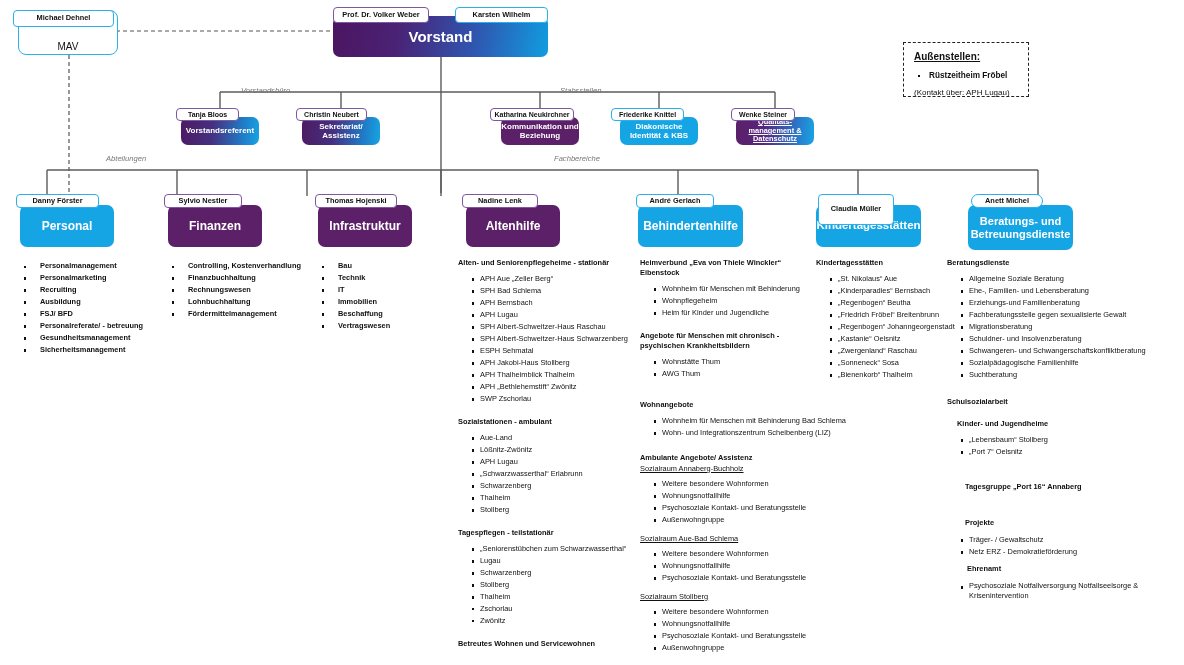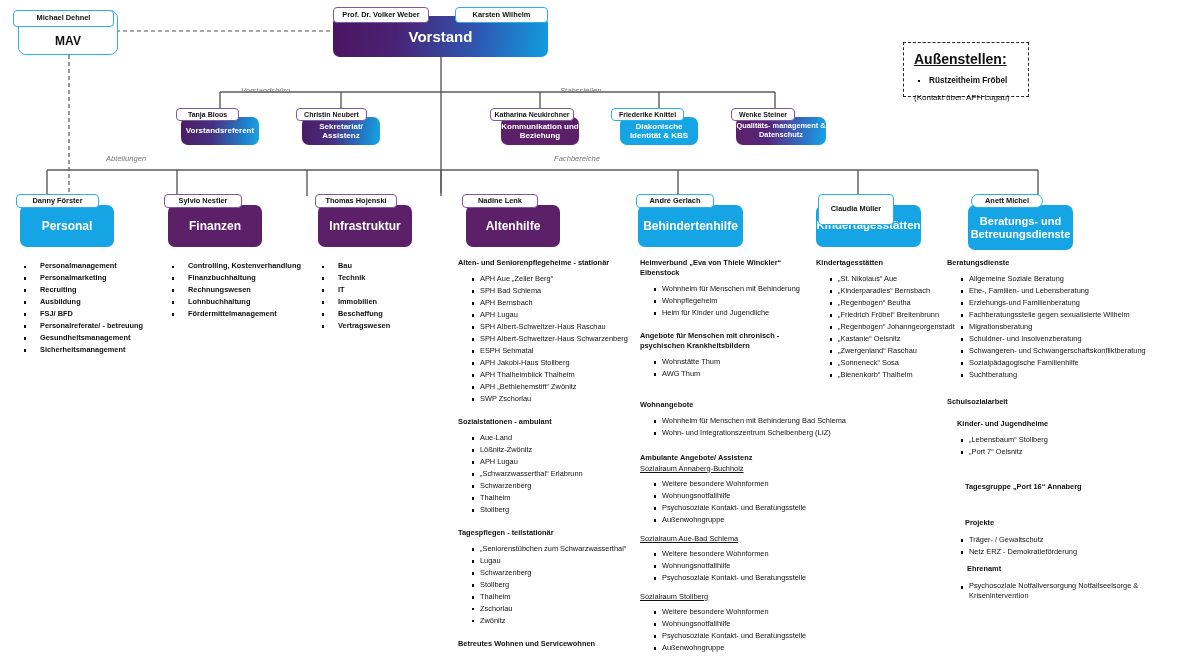--- a/index.html
+++ b/index.html
@@ -59,33 +59,33 @@
   
   .mavbox{
     position:absolute;
     border:1.5px solid #2ab0ea;
     border-radius:8px;
     background:#fff;
     box-sizing:border-box;
   }
   .mavlabel{
     position:absolute;
-    display:flex;align-items:center;justify-content:center;
-    font-size:12px;font-weight:bold;color:#111;
+    display:flex;align-items:flex-end;justify-content:center;
+    font-size:10px;font-weight:normal;color:#111;
   }
 
   
   .aussen{
     position:absolute;
     border:1.4px dashed #222;
     background:#fff;
     box-sizing:border-box;
     padding:8px 10px 7px 10px;
   }
-  .aussen .ttl{font-size:14px;font-weight:bold;text-decoration:underline;color:#111;}
+  .aussen .ttl{font-size:10px;font-weight:bold;text-decoration:underline;color:#111;}
   .aussen ul{margin:9px 0 8px 0;padding-left:15px;}
   .aussen li{font-size:8.2px;font-weight:bold;color:#111;list-style:square;}
   .aussen .sub{font-size:8px;color:#111;}
 
   
   .cap{
     position:absolute;
     font-size:7.6px;
     font-style:italic;
     color:#777;
@@ -208,21 +208,21 @@
     <span>Katharina Neukirchner</span>
   </div>
 
   <div class="node solid-blue" style="left:620px;top:117px;width:78px;height:28px;font-size:8px;">
     <span>Diakonische Identität &amp; KBS</span>
   </div>
   <div class="nametab blue" style="left:611px;top:108px;width:73px;height:13px;font-size:7px;">
     <span>Friederike Knittel</span>
   </div>
 
-  <div class="node grad-blue-purple" style="left:736px;top:117px;width:90px;height:28px;font-size:7.4px;">
+  <div class="node grad-blue-purple" style="left:736px;top:117px;width:78px;height:28px;font-size:7.4px;text-decoration:underline;">
     <span>Qualitäts- management &amp; Datenschutz</span>
   </div>
   <div class="nametab" style="left:731px;top:108px;width:64px;height:13px;font-size:7px;">
     <span>Wenke Steiner</span>
   </div>
 
   <div class="node solid-blue" style="left:20px;top:205px;width:94px;height:42px;font-size:12px;">
     <span>Personal</span>
   </div>
   <div class="nametab blue" style="left:16px;top:194px;width:83px;height:14px;">
@@ -397,21 +397,21 @@
       <li>„Bienenkorb“ Thalheim</li>
     </ul>
   </div>
 
   <div class="col" style="left:947px;top:258px;width:225px;">
     <div class="h-bold">Beratungsdienste</div>
     <ul class="items ind">
       <li>Allgemeine Soziale Beratung</li>
       <li>Ehe-, Familien- und Lebensberatung</li>
       <li>Erziehungs-und Familienberatung</li>
-      <li>Fachberatungsstelle gegen sexualisierte Wilhelm</li>
+      <li>Fachberatungsstelle gegen sexualisierte Gewalt</li>
       <li>Migrationsberatung</li>
       <li>Schuldner- und Insolvenzberatung</li>
       <li>Schwangeren- und Schwangerschaftskonfliktberatung</li>
       <li>Sozialpädagogische Familienhilfe</li>
       <li>Suchtberatung</li>
     </ul>
     <div class="h-bold" style="margin-top:16px;">Schulsozialarbeit</div>
     <div class="h-bold indent1" style="margin-top:12px;">Kinder- und Jugendheime</div>
     <ul class="items ind">
       <li>„Lebensbaum“ Stollberg</li>

